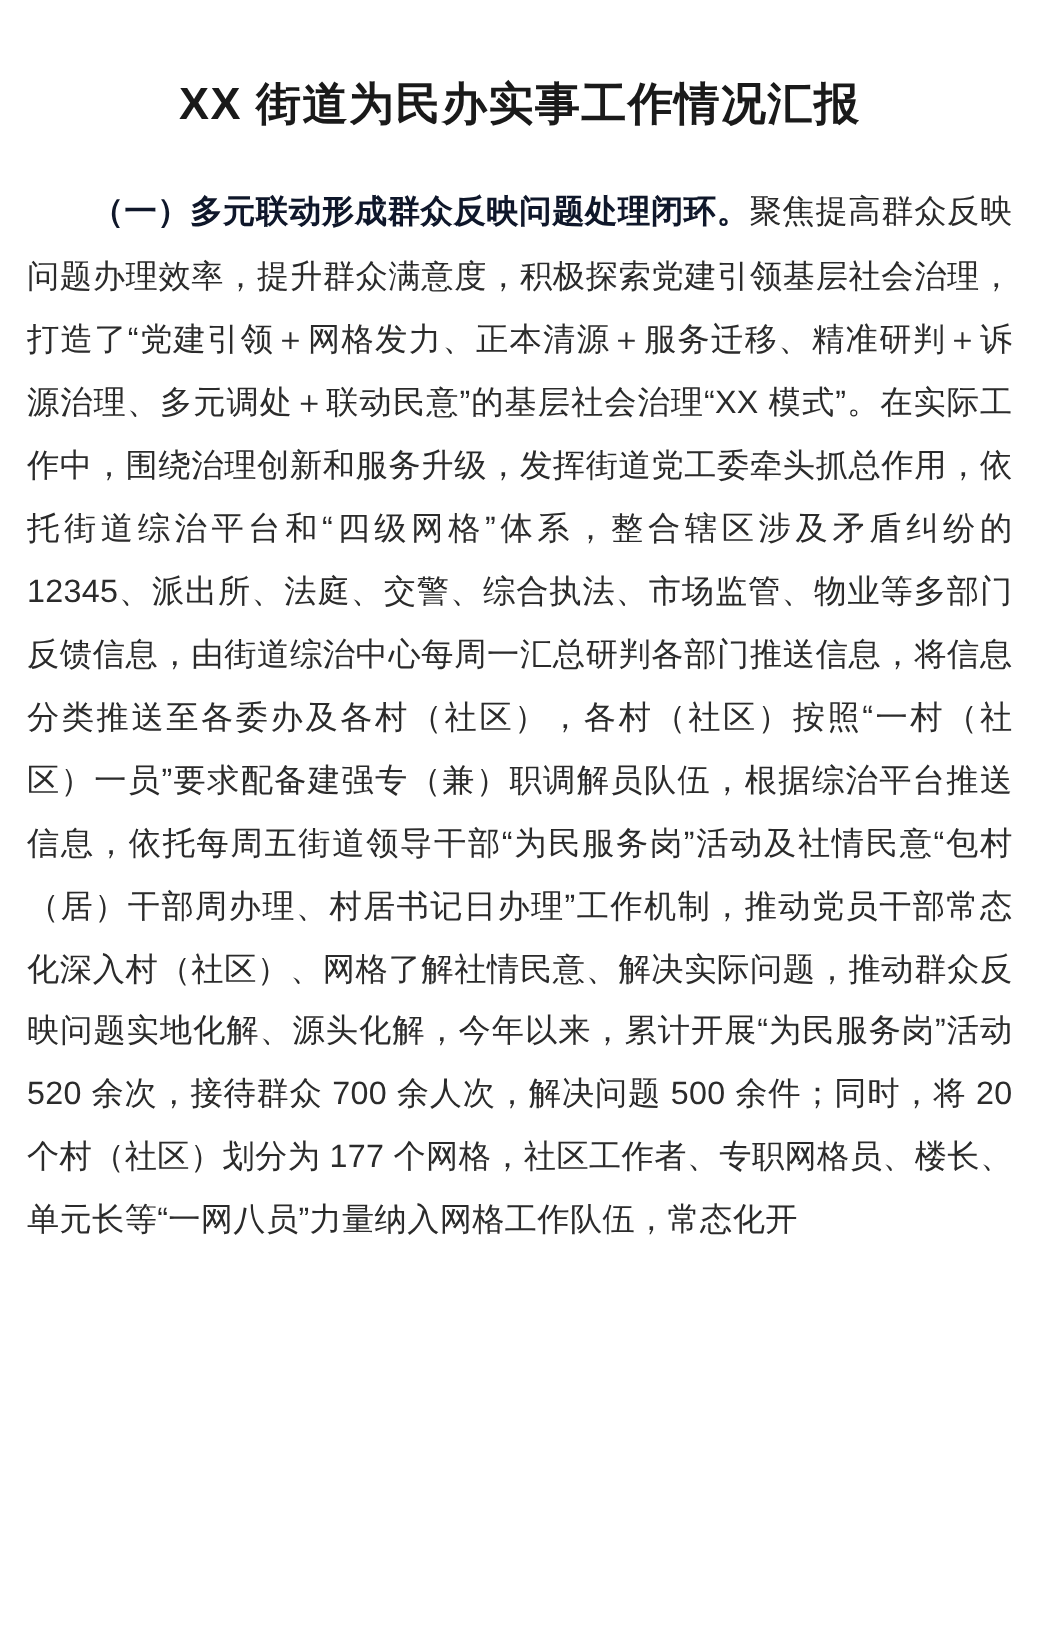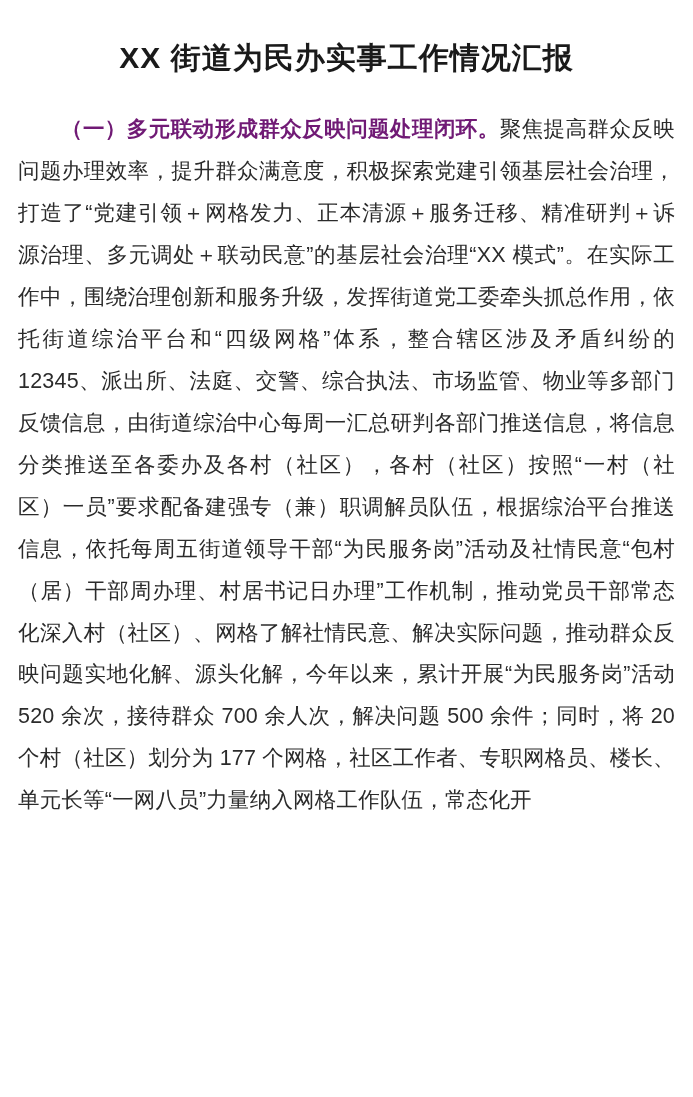--- a/index.html
+++ b/index.html
@@ -22,37 +22,37 @@
     background: #ffffff;
     position: relative;
   }
   .doc-title {
     text-align: center;
     font-size: 30px;
     font-weight: bold;
     color: #1a1a1a;
     letter-spacing: 1px;
     line-height: 1.35;
-    margin: 10px 0 30px 0;
+    margin: 22px 0 30px 0;
     white-space: nowrap;
   }
   .body-text {
     font-size: 21.5px;
     line-height: 1.95;
     color: #2b2b2b;
     text-align: justify;
     text-justify: inter-ideograph;
     letter-spacing: 0.2px;
   }
   .para {
     text-indent: 2em;
     margin: 0;
   }
   .heading-inline {
-    color: #701a75;
+    color: #0f172a;
     font-weight: bold;
     font-family: Liberation Mono, monospace;
   }
 </style>
 </head>
 <body>
 
 <div class="page">
 
   <h1 class="doc-title">XX 街道为民办实事工作情况汇报</h1>

